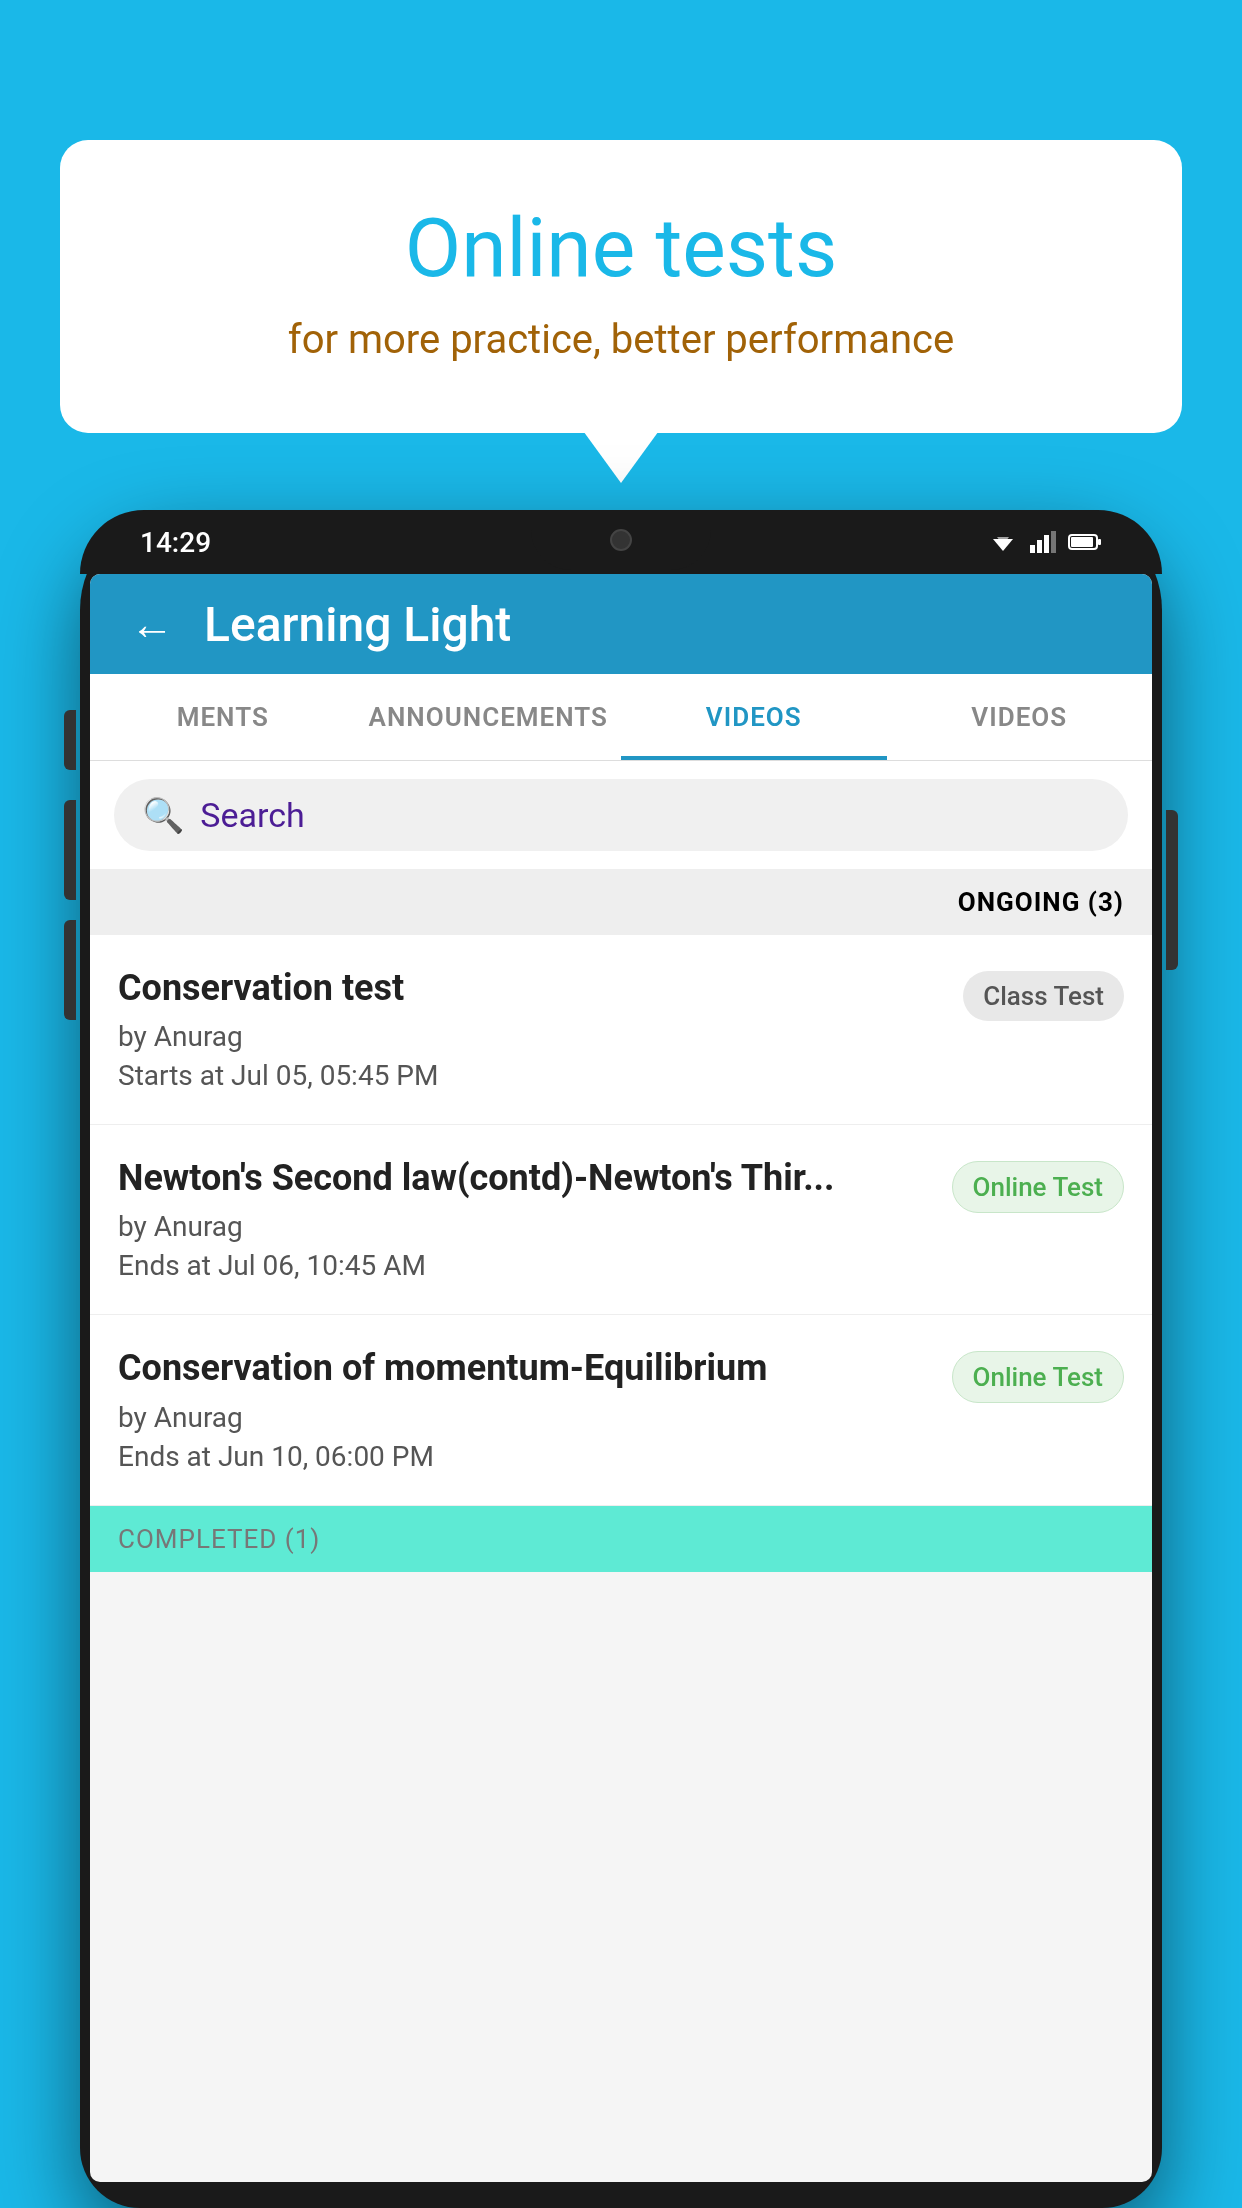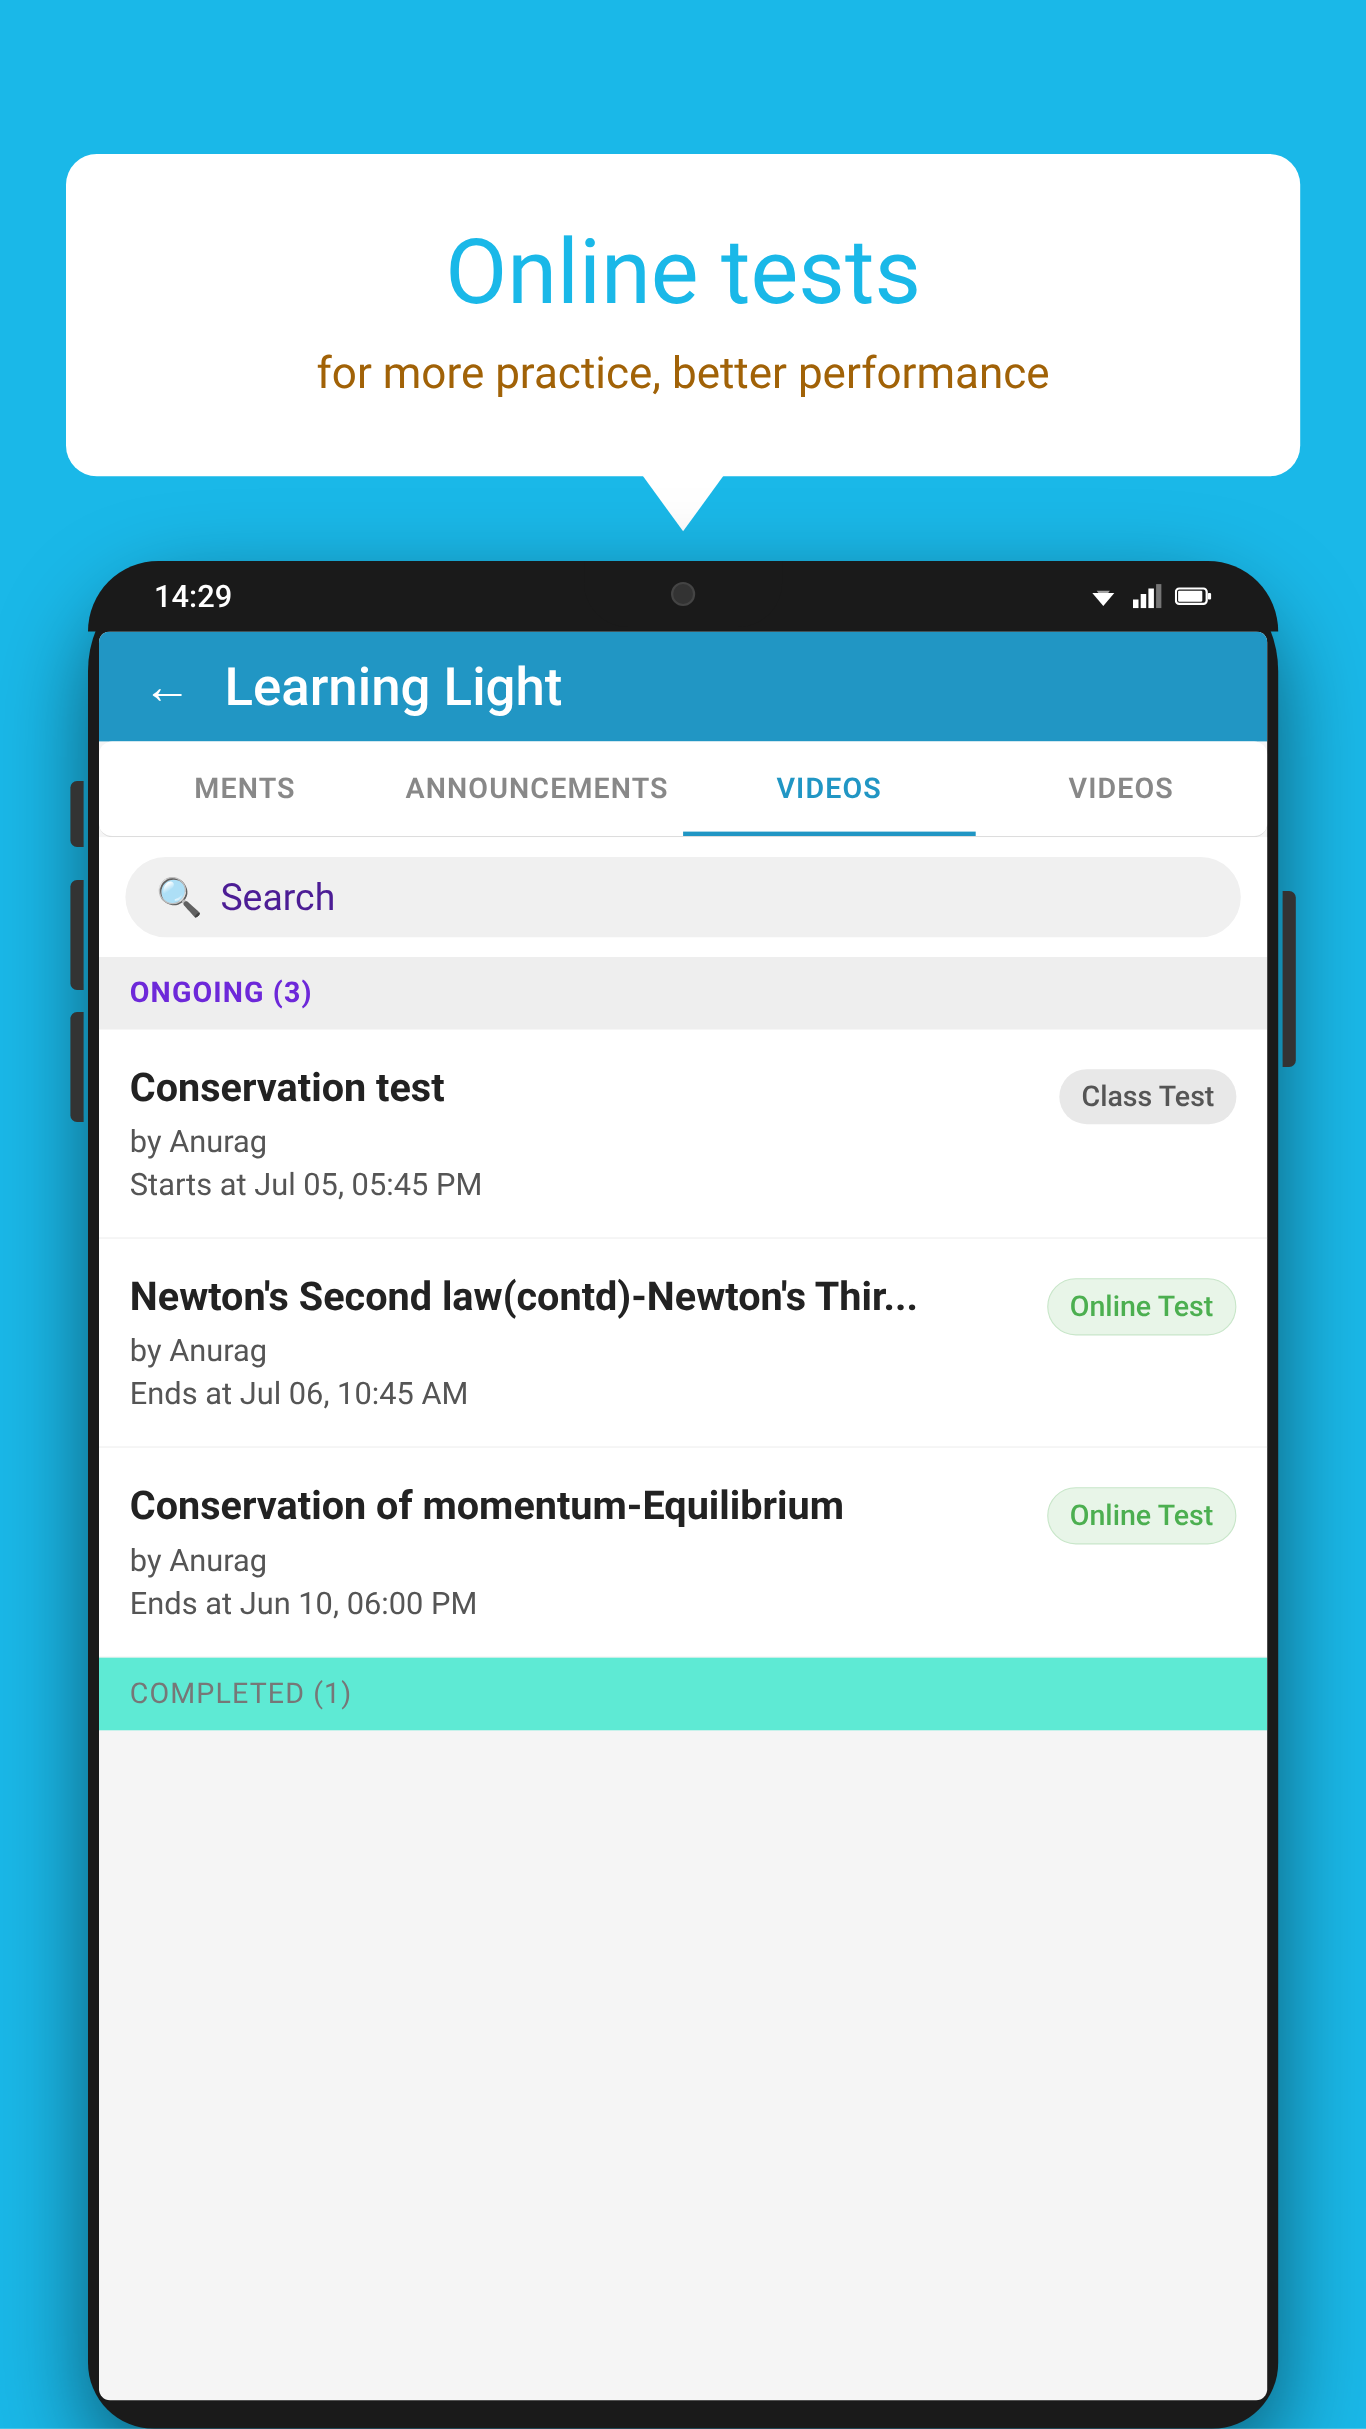--- a/index.html
+++ b/index.html
@@ -149,21 +149,20 @@
       font-size: 48px;
       font-weight: 500;
     }
 
     
     .tabs-container {
       background: white;
       display: flex;
       border-bottom: 1px solid #ddd;
       overflow: hidden;
-      border-radius: 12px;
     }
 
     .tab {
       flex: 1;
       text-align: center;
       padding: 28px 10px;
       font-size: 26px;
       font-weight: 600;
       color: #888;
       letter-spacing: 1px;
@@ -210,22 +209,23 @@
       color: #4c1d95;
       font-size: 34px;
     }
 
     
     .section-header {
       background: #eeeeee;
       padding: 18px 28px;
       font-size: 26px;
       font-weight: 700;
-      color: #6d28d9;
+      color: #000000;
       letter-spacing: 1px;
+      text-align: right;
     }
 
     
     .test-list {
       background: white;
     }
 
     .test-item {
       padding: 32px 28px;
       border-bottom: 1px solid #eee;

